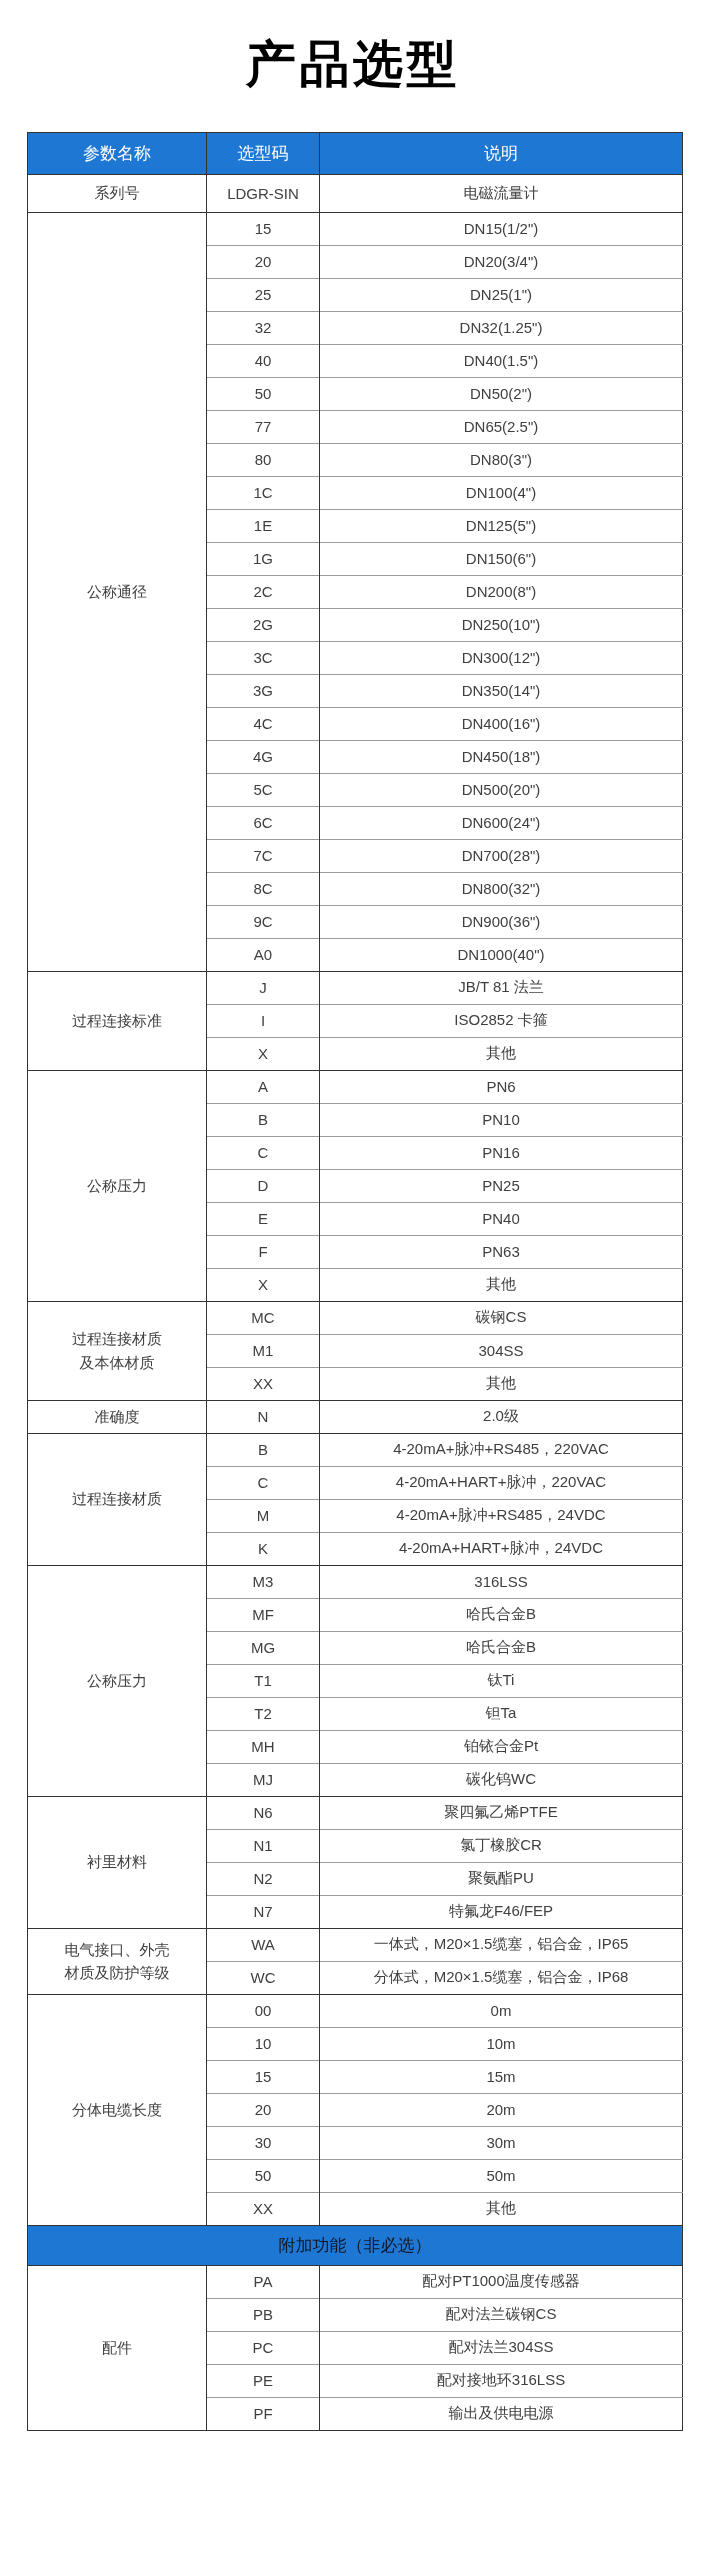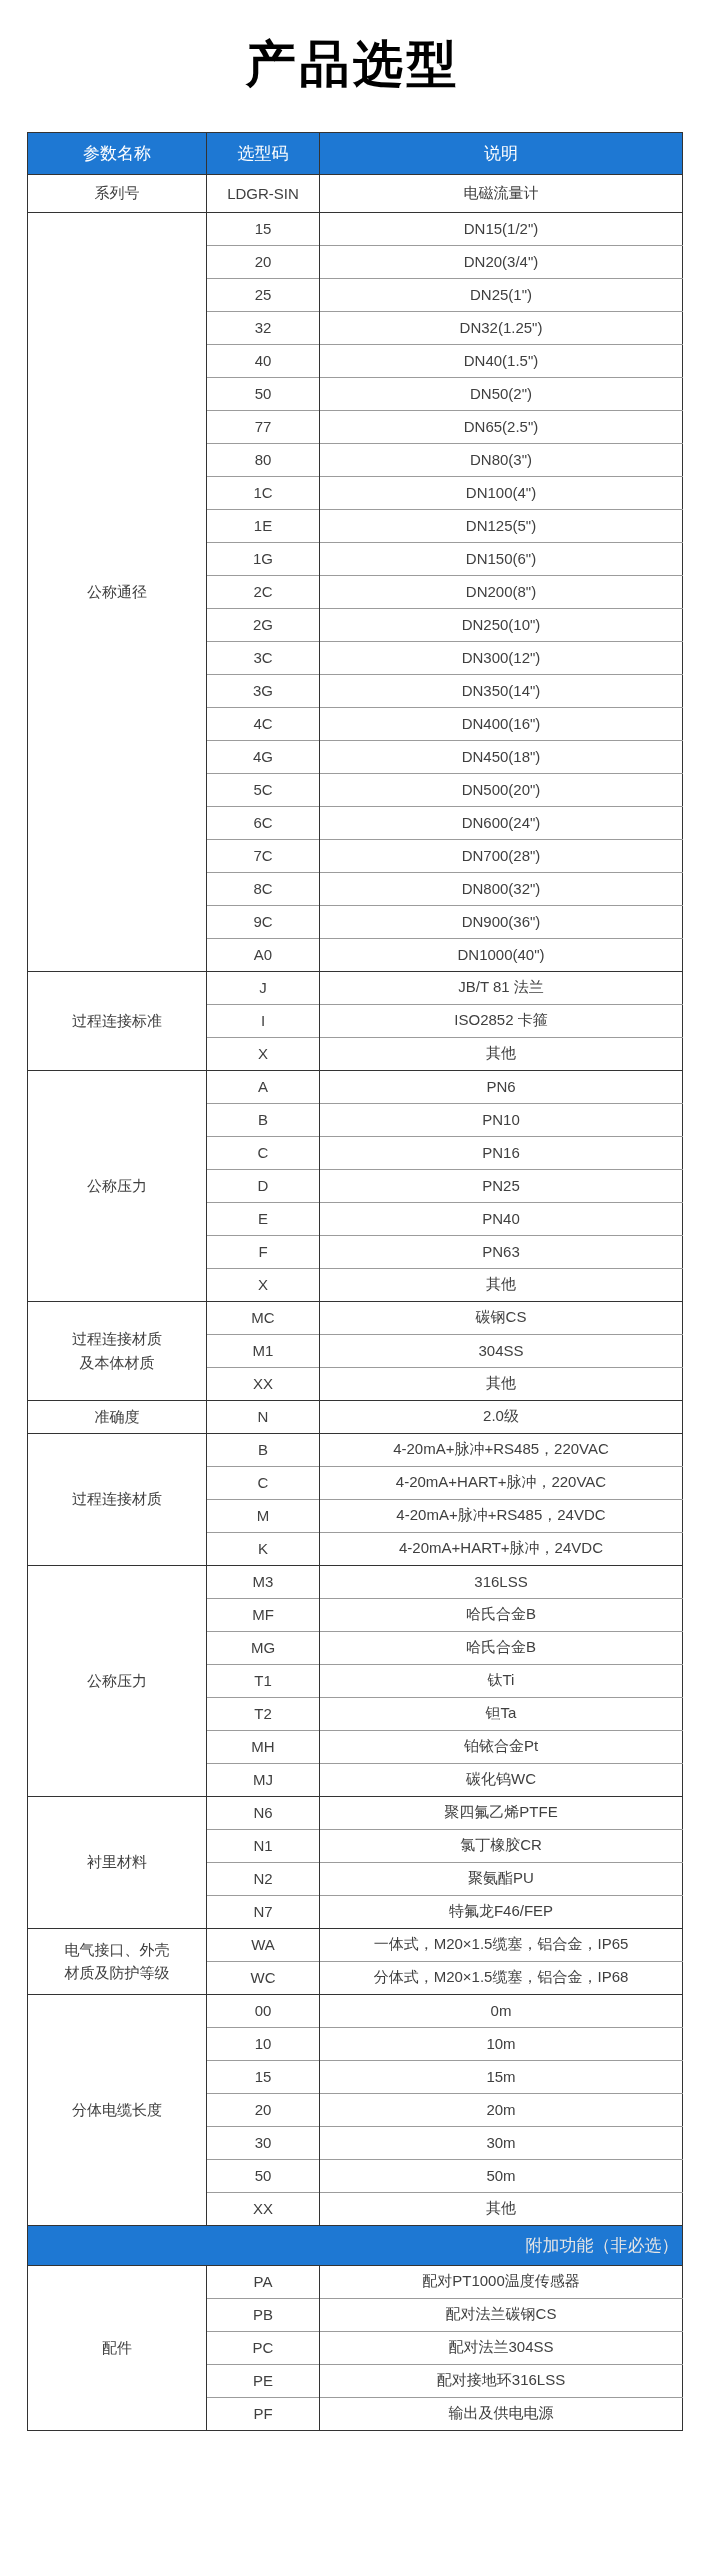--- a/index.html
+++ b/index.html
@@ -45,24 +45,23 @@
     white-space:pre-line;line-height:1.55;font-size:15px;
   }
   .code-cell{
     border-right:0.9px solid var(--border-dark);
   }
   tr.group-start td{border-top:1.8px solid var(--border-dark);}
   tr.group-cont .code-cell,
   tr.group-cont .desc-cell{border-top:0.9px solid var(--border-light);}
   tr.series-row td{height:38px;}
   tr.banner-row td{
-    height:40px;background:var(--header-bg);color:#e5e5e5;
+    height:40px;background:var(--header-bg);color:#0f172a;
     font-size:17px;border-top:1.8px solid var(--border-dark);
     border-bottom:0.9px solid var(--border-dark);
-    text-align:right;
   }
 </style>
 </head>
 <body>
 
 <div class="page">
   <h1 class="page-title">产品选型</h1>
 
   <table class="sel-table">
     <colgroup>

